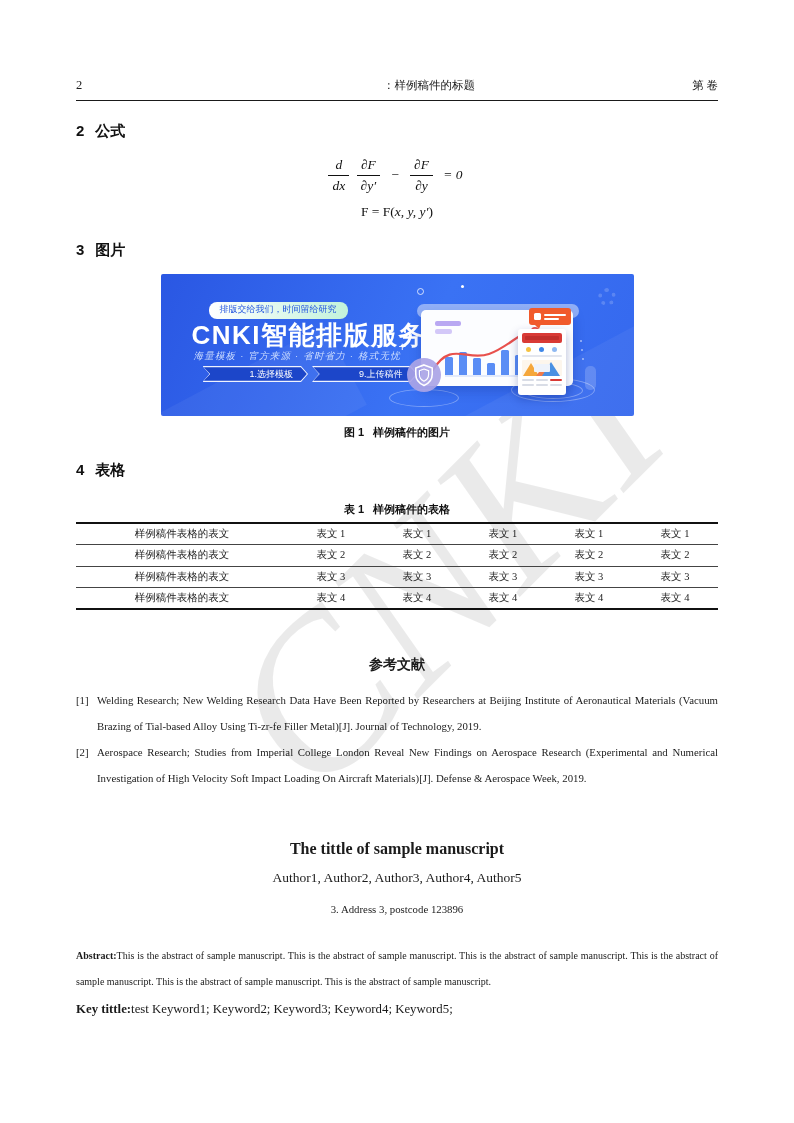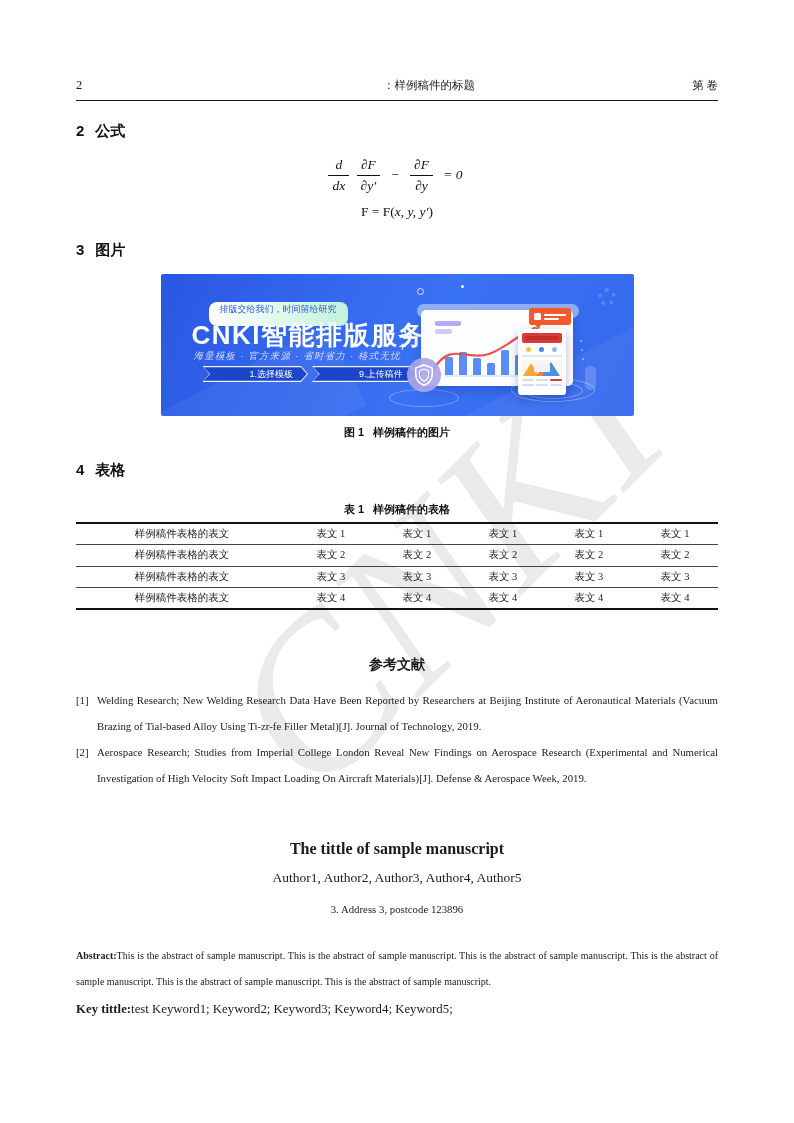--- a/index.html
+++ b/index.html
@@ -35,21 +35,21 @@
   .f2 .var { font-style:italic; }
 
   
   .banner { position:relative; width:473px; height:142px; margin:14px auto 0;
           background:linear-gradient(115deg,#2a57e3 0%,#3a72f4 55%,#3568ee 100%);
           border-radius:2px; overflow:hidden;
           font-family:"Liberation Sans","DejaVu Sans",sans-serif; }
   .streak { position:absolute; background:rgba(255,255,255,0.05); }
   .streak.s1 { width:260px; height:90px; left:-60px; bottom:-55px; transform:rotate(-28deg); }
   .streak.s2 { width:300px; height:120px; right:-90px; bottom:-70px; transform:rotate(-28deg); }
-  .promo-pill { position:absolute; left:48px; top:28px; height:24px; line-height:15px;
+  .promo-pill { position:absolute; left:48px; top:28px; height:17px; line-height:15px;
           padding:0 11px; border-radius:8px; font-size:9px; color:#2356df;
           background:linear-gradient(90deg,#ffffff,#c2f2da); white-space:nowrap; }
   .banner-title { position:absolute; left:31px; top:44px; font-size:26px; font-weight:bold;
           color:#fff; letter-spacing:1.5px; white-space:nowrap; }
   .banner-sub { position:absolute; left:33px; top:76px; font-size:9.5px; color:#cfdfff;
           letter-spacing:1.2px; white-space:nowrap;font-style:italic; }
   .steps { position:absolute; left:42px; top:92px; display:flex; gap:4px; }
   .step { position:relative; height:16px; line-height:16px; padding:0 15px 0 14px;
           font-size:9px; color:#fff; background:rgba(255,255,255,0.92);
           clip-path:polygon(0 0,calc(100% - 7px) 0,100% 50%,calc(100% - 7px) 100%,0 100%,7px 50%); }

